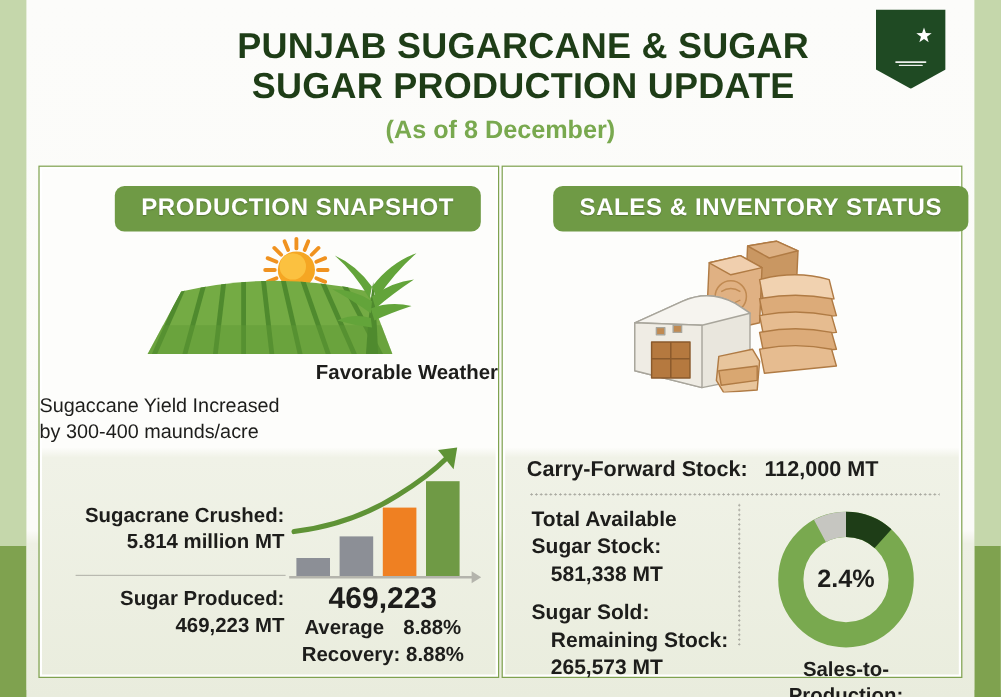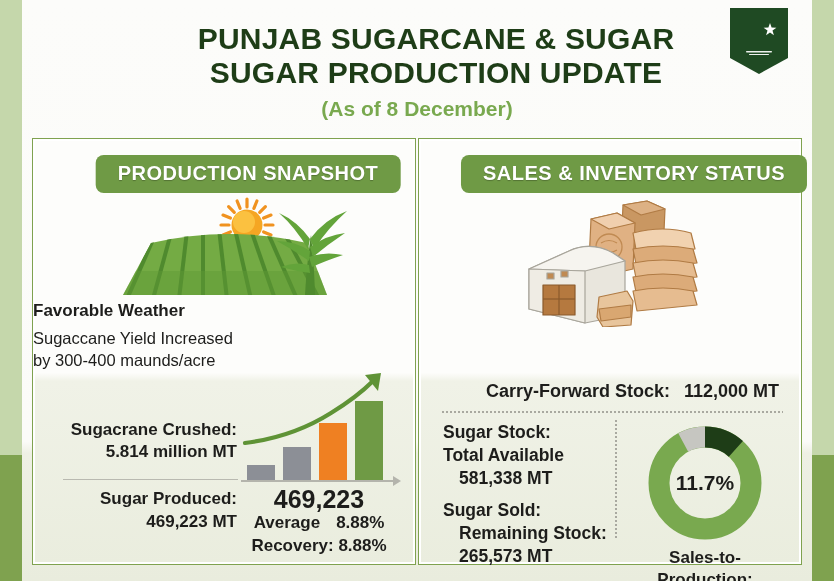--- a/index.html
+++ b/index.html
@@ -53,21 +53,21 @@
     background:#6f9a45;border-radius:8px;
     color:#ffffff;font-weight:bold;font-size:20px;letter-spacing:0.5px;
     padding:7px 22px 8px;white-space:nowrap;
     text-shadow:0 1px 1px rgba(0,0,0,.25);
     margin-left:24px;
   }
 
   
   #farm-art{position:absolute;left:76px;top:56px;width:240px;height:110px;}
   #weather-label{
-    position:absolute;left:0;right:0;top:162px;text-align:left;
+    position:absolute;left:0;right:0;top:162px;text-align:right;
     font-size:17px;font-weight:bold;color:#1d1d1b;
   }
   #yield-note{
     position:absolute;left:0;right:0;top:188px;text-align:left;
     font-size:16.5px;font-weight:normal;color:#1d1d1b;line-height:22px;
   }
 
   #crushed-block{position:absolute;left:8px;top:280px;width:196px;text-align:right;}
   #crushed-block .lbl{font-size:17px;font-weight:bold;color:#1d1d1b;line-height:22px;}
   #crushed-block .val{font-size:17px;font-weight:bold;color:#1d1d1b;line-height:22px;}
@@ -79,21 +79,21 @@
   #bar-art{position:absolute;left:200px;top:228px;width:170px;height:125px;}
   #recovery-block{position:absolute;left:196px;top:348px;width:180px;text-align:center;}
   #recovery-block .big{font-size:25px;font-weight:bold;color:#1d1d1b;line-height:24px;}
   #recovery-block .row{font-size:17px;font-weight:bold;color:#1d1d1b;line-height:23px;}
   #recovery-block .row .sp{display:inline-block;width:16px;}
 
   
   #warehouse-art{position:absolute;left:96px;top:58px;width:200px;height:130px;}
   #carry-row{
     position:absolute;left:20px;right:14px;top:242px;
-    font-size:18px;font-weight:bold;color:#1d1d1b;white-space:nowrap;margin-left:47px;
+    font-size:18px;font-weight:bold;color:#1d1d1b;white-space:nowrap;
   }
   #carry-row .v{margin-left:14px;}
   #dot-h{position:absolute;left:22px;right:18px;top:272px;height:2px;
     background-image:radial-gradient(circle,#a9a9a0 0.9px,transparent 1px);
     background-size:4px 2px;background-repeat:repeat-x;}
   #dot-v{position:absolute;left:196px;top:280px;bottom:26px;width:2px;
     background-image:radial-gradient(circle,#a9a9a0 0.9px,transparent 1px);
     background-size:2px 4px;background-repeat:repeat-y;}
 
   #stock-col{position:absolute;left:24px;top:282px;width:168px;}
@@ -289,39 +289,39 @@
       </div>
 
       <div id="carry-row">
         <span>Carry-Forward Stock:</span><span class="v">112,000 MT</span>
       </div>
 
       <div id="dot-h"></div>
       <div id="dot-v"></div>
 
       <div id="stock-col">
+        <div class="lbl">Total Available</div>
         <div class="lbl">Sugar Stock:</div>
-        <div class="lbl">Total Available</div>
         <div class="val">581,338 MT</div>
         <div class="gap"></div>
         <div class="lbl">Sugar Sold:</div>
         <div class="val">Remaining Stock:</div>
         <div class="val">265,573 MT</div>
       </div>
 
       <div id="donut-wrap">
         <div id="donut">
           <svg viewBox="0 0 116 116" width="116" height="116">
             <g transform="rotate(-90 58 58)">
               <circle cx="58" cy="58" r="46" fill="none" stroke="#79a94f" stroke-width="21"></circle>
               <circle cx="58" cy="58" r="46" fill="none" stroke="#1e3d17" stroke-width="21" stroke-dasharray="33.8 255.2" stroke-dashoffset="0"></circle>
               <circle cx="58" cy="58" r="46" fill="none" stroke="#c6c6c1" stroke-width="21" stroke-dasharray="23.1 265.9" stroke-dashoffset="-265.9"></circle>
             </g>
           </svg>
-          <div class="center">11.7%</div>
+          <div class="center">2.4%</div>
         </div>
         <div id="donut-caption">
           <div>Sales-to-Production:</div>
 
         </div>
       </div>
     </div>
 
   </div>
 </div>

